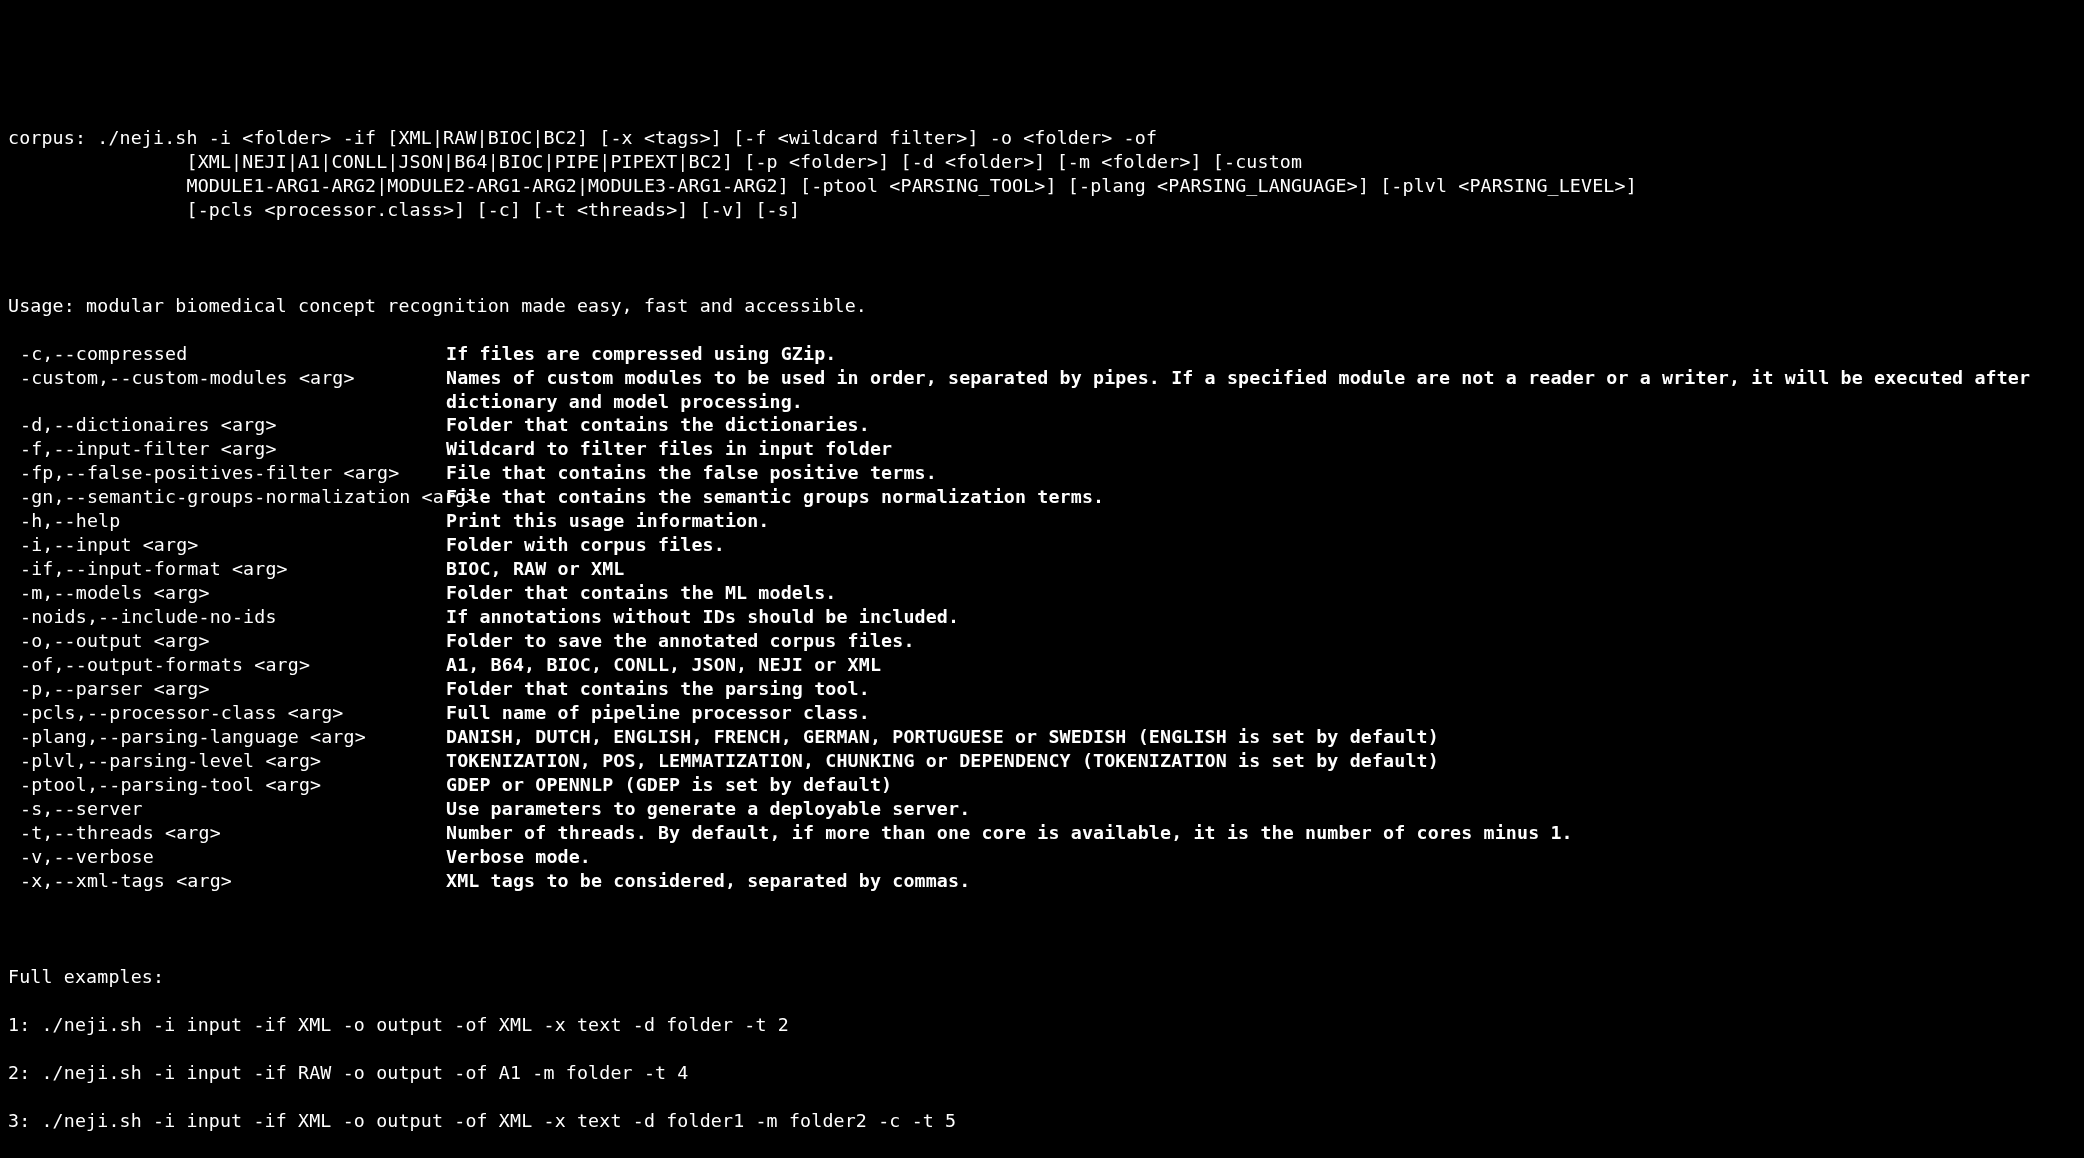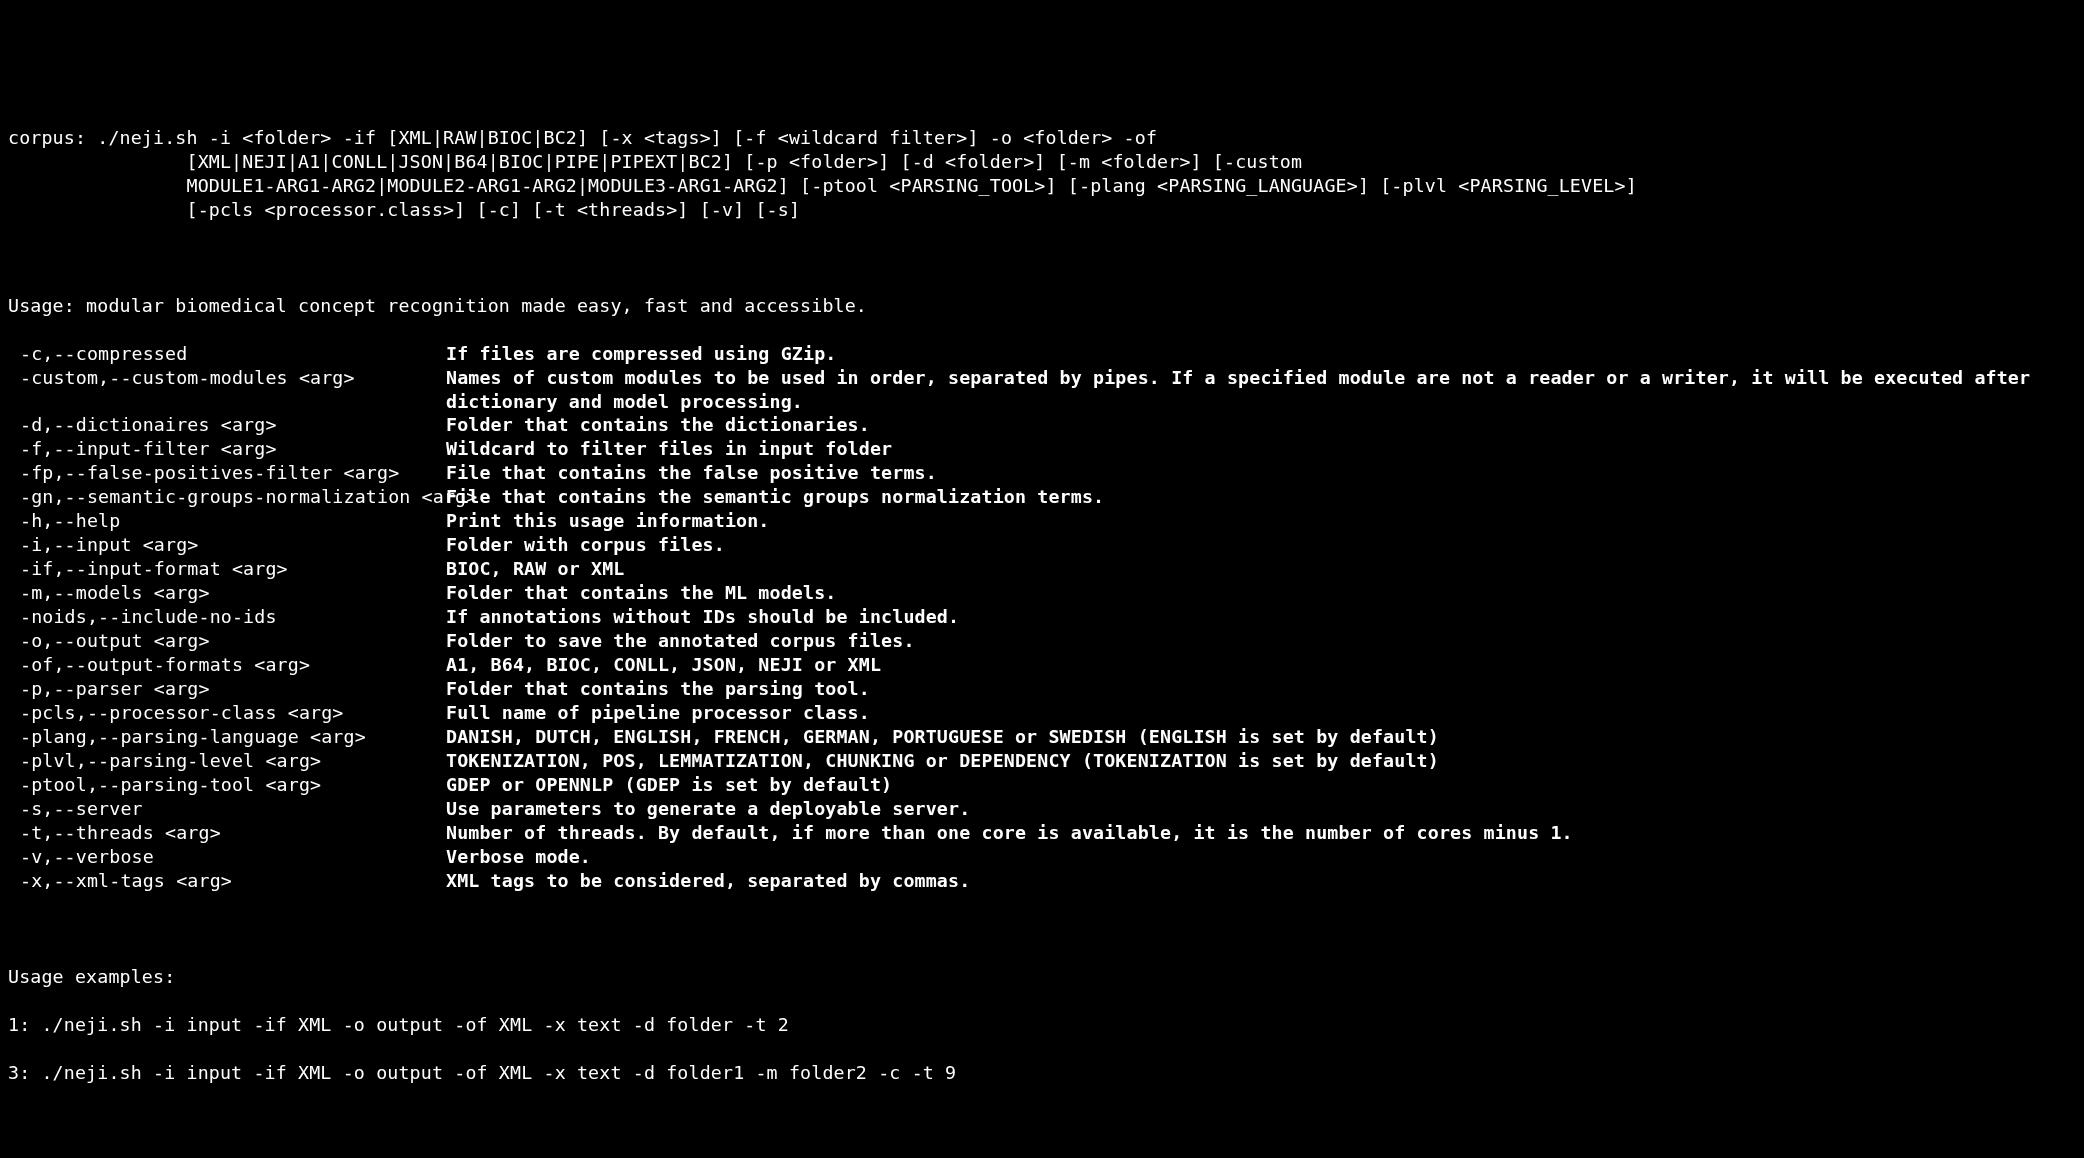--- a/index.html
+++ b/index.html
@@ -24,19 +24,20 @@
 
 <div>
 <div><span>corpus: </span><span>./neji.sh -i &lt;folder&gt; -if [XML|RAW|BIOC|BC2] [-x &lt;tags&gt;] [-f &lt;wildcard filter&gt;] -o &lt;folder&gt; -of</span>
 <span>                </span><span>[XML|NEJI|A1|CONLL|JSON|B64|BIOC|PIPE|PIPEXT|BC2] [-p &lt;folder&gt;] [-d &lt;folder&gt;] [-m &lt;folder&gt;] [-custom</span>
 <span>                </span><span>MODULE1-ARG1-ARG2|MODULE2-ARG1-ARG2|MODULE3-ARG1-ARG2] [-ptool &lt;PARSING_TOOL&gt;] [-plang &lt;PARSING_LANGUAGE&gt;] [-plvl &lt;PARSING_LEVEL&gt;]</span>
 <span>                </span><span>[-pcls &lt;processor.class&gt;] [-c] [-t &lt;threads&gt;] [-v] [-s]</span></div>
 <div> </div>
 <div>Usage: modular biomedical concept recognition made easy, fast and accessible.</div>
 <div id="options-list"><div class="opt-row"><div class="opt-flag">-c,--compressed</div><div class="opt-desc">If files are compressed using GZip.</div></div><div class="opt-row"><div class="opt-flag">-custom,--custom-modules &lt;arg&gt;</div><div class="opt-desc">Names of custom modules to be used in order, separated by pipes. If a specified module are not a reader or a writer, it will be executed after dictionary and model processing.</div></div><div class="opt-row"><div class="opt-flag">-d,--dictionaires &lt;arg&gt;</div><div class="opt-desc">Folder that contains the dictionaries.</div></div><div class="opt-row"><div class="opt-flag">-f,--input-filter &lt;arg&gt;</div><div class="opt-desc">Wildcard to filter files in input folder</div></div><div class="opt-row"><div class="opt-flag">-fp,--false-positives-filter &lt;arg&gt;</div><div class="opt-desc">File that contains the false positive terms.</div></div><div class="opt-row"><div class="opt-flag">-gn,--semantic-groups-normalization &lt;arg&gt;</div><div class="opt-desc">File that contains the semantic groups normalization terms.</div></div><div class="opt-row"><div class="opt-flag">-h,--help</div><div class="opt-desc">Print this usage information.</div></div><div class="opt-row"><div class="opt-flag">-i,--input &lt;arg&gt;</div><div class="opt-desc">Folder with corpus files.</div></div><div class="opt-row"><div class="opt-flag">-if,--input-format &lt;arg&gt;</div><div class="opt-desc">BIOC, RAW or XML</div></div><div class="opt-row"><div class="opt-flag">-m,--models &lt;arg&gt;</div><div class="opt-desc">Folder that contains the ML models.</div></div><div class="opt-row"><div class="opt-flag">-noids,--include-no-ids</div><div class="opt-desc">If annotations without IDs should be included.</div></div><div class="opt-row"><div class="opt-flag">-o,--output &lt;arg&gt;</div><div class="opt-desc">Folder to save the annotated corpus files.</div></div><div class="opt-row"><div class="opt-flag">-of,--output-formats &lt;arg&gt;</div><div class="opt-desc">A1, B64, BIOC, CONLL, JSON, NEJI or XML</div></div><div class="opt-row"><div class="opt-flag">-p,--parser &lt;arg&gt;</div><div class="opt-desc">Folder that contains the parsing tool.</div></div><div class="opt-row"><div class="opt-flag">-pcls,--processor-class &lt;arg&gt;</div><div class="opt-desc">Full name of pipeline processor class.</div></div><div class="opt-row"><div class="opt-flag">-plang,--parsing-language &lt;arg&gt;</div><div class="opt-desc">DANISH, DUTCH, ENGLISH, FRENCH, GERMAN, PORTUGUESE or SWEDISH (ENGLISH is set by default)</div></div><div class="opt-row"><div class="opt-flag">-plvl,--parsing-level &lt;arg&gt;</div><div class="opt-desc">TOKENIZATION, POS, LEMMATIZATION, CHUNKING or DEPENDENCY (TOKENIZATION is set by default)</div></div><div class="opt-row"><div class="opt-flag">-ptool,--parsing-tool &lt;arg&gt;</div><div class="opt-desc">GDEP or OPENNLP (GDEP is set by default)</div></div><div class="opt-row"><div class="opt-flag">-s,--server</div><div class="opt-desc">Use parameters to generate a deployable server.</div></div><div class="opt-row"><div class="opt-flag">-t,--threads &lt;arg&gt;</div><div class="opt-desc">Number of threads. By default, if more than one core is available, it is the number of cores minus 1.</div></div><div class="opt-row"><div class="opt-flag">-v,--verbose</div><div class="opt-desc">Verbose mode.</div></div><div class="opt-row"><div class="opt-flag">-x,--xml-tags &lt;arg&gt;</div><div class="opt-desc">XML tags to be considered, separated by commas.</div></div></div>
 <div> </div>
-<div>Usage examples:</div>
+<div>Full examples:</div>
 <div>1: ./neji.sh -i input -if XML -o output -of XML -x text -d folder -t 2</div>
-<div>3: ./neji.sh -i input -if XML -o output -of XML -x text -d folder1 -m folder2 -c -t 9</div>
+<div>2: ./neji.sh -i input -if RAW -o output -of A1 -m folder -t 4</div>
+<div>3: ./neji.sh -i input -if XML -o output -of XML -x text -d folder1 -m folder2 -c -t 5</div>
 </div>
 
 
 
 
 </body></html>

